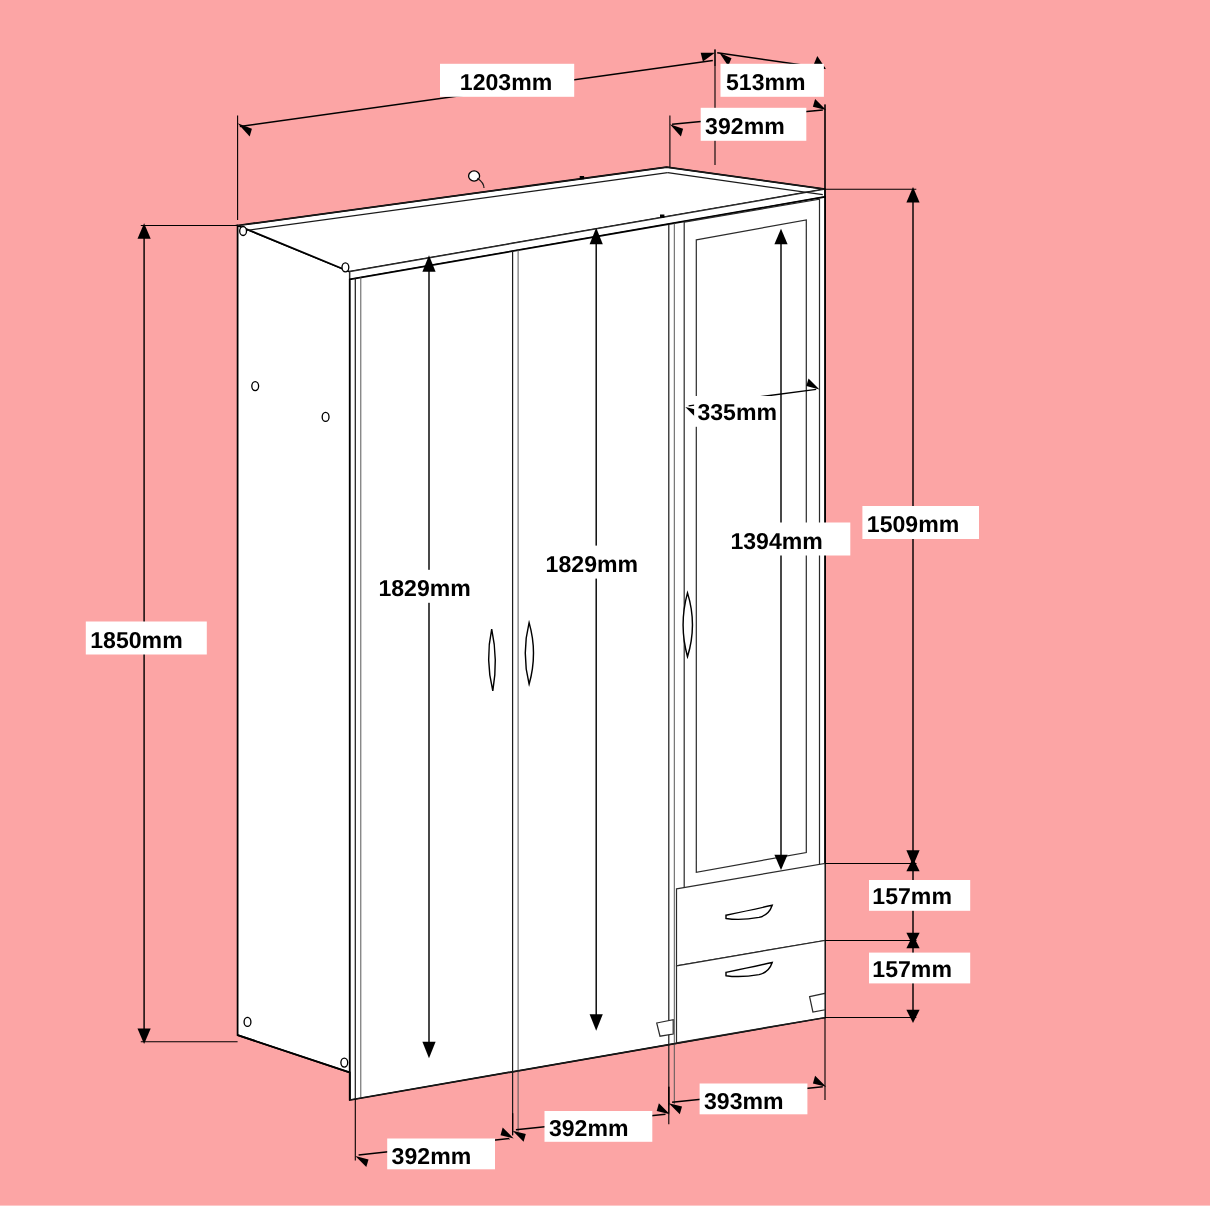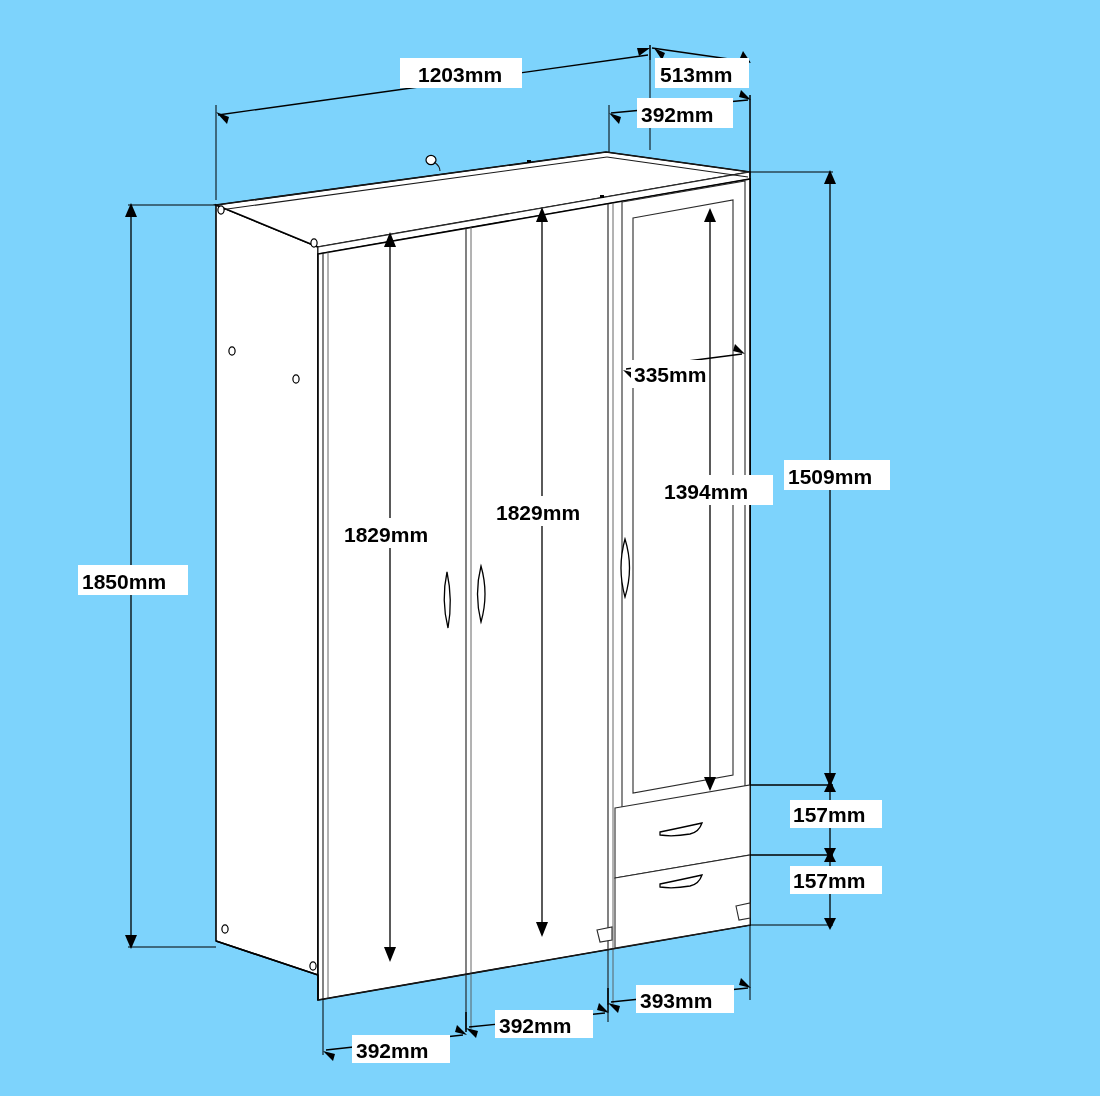--- a/index.html
+++ b/index.html
@@ -11,21 +11,21 @@
   body {
     width: 1100px;
     height: 1100px;
     font-family: "Liberation Sans", sans-serif;
     overflow: hidden;
   }
   #drawing-root {
     position: relative;
     width: 1100px;
     height: 1096px;
-    background: #7dd3fc;
+    background: #fca5a5;
   }
   svg#tech-drawing {
     display: block;
     width: 1100px;
     height: 1100px;
   }
   .dim-text {
     font-family: "Liberation Sans", sans-serif;
     font-size: 21px;
     font-weight: bold;

